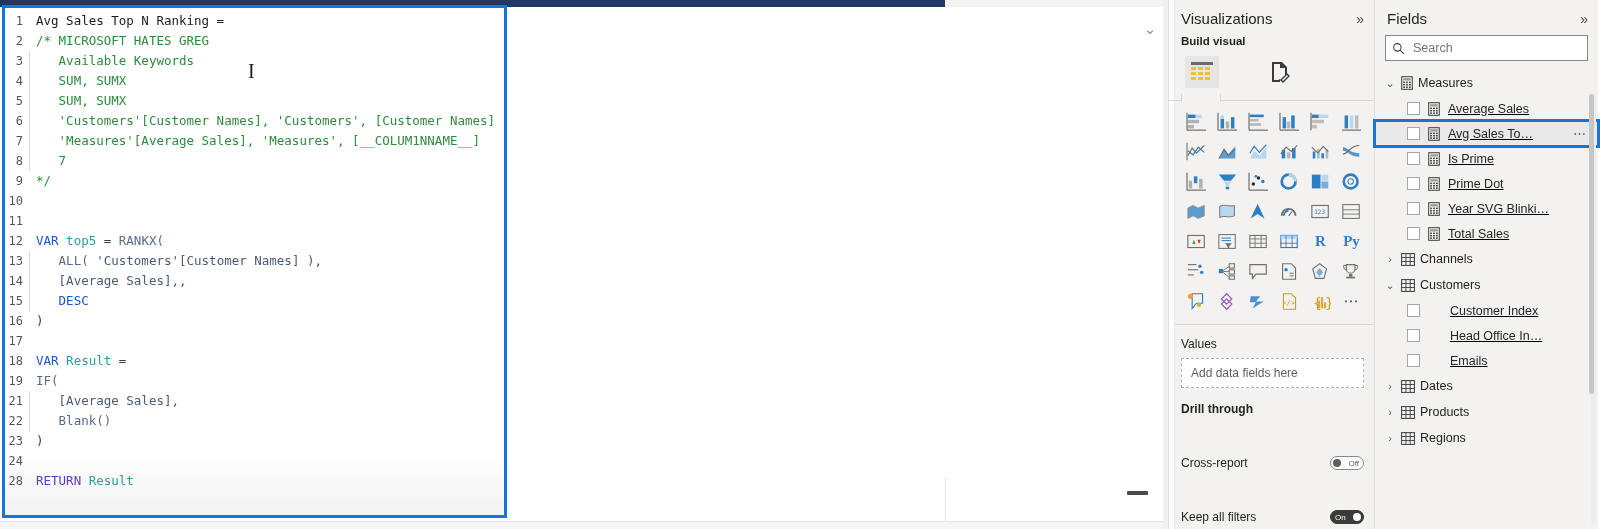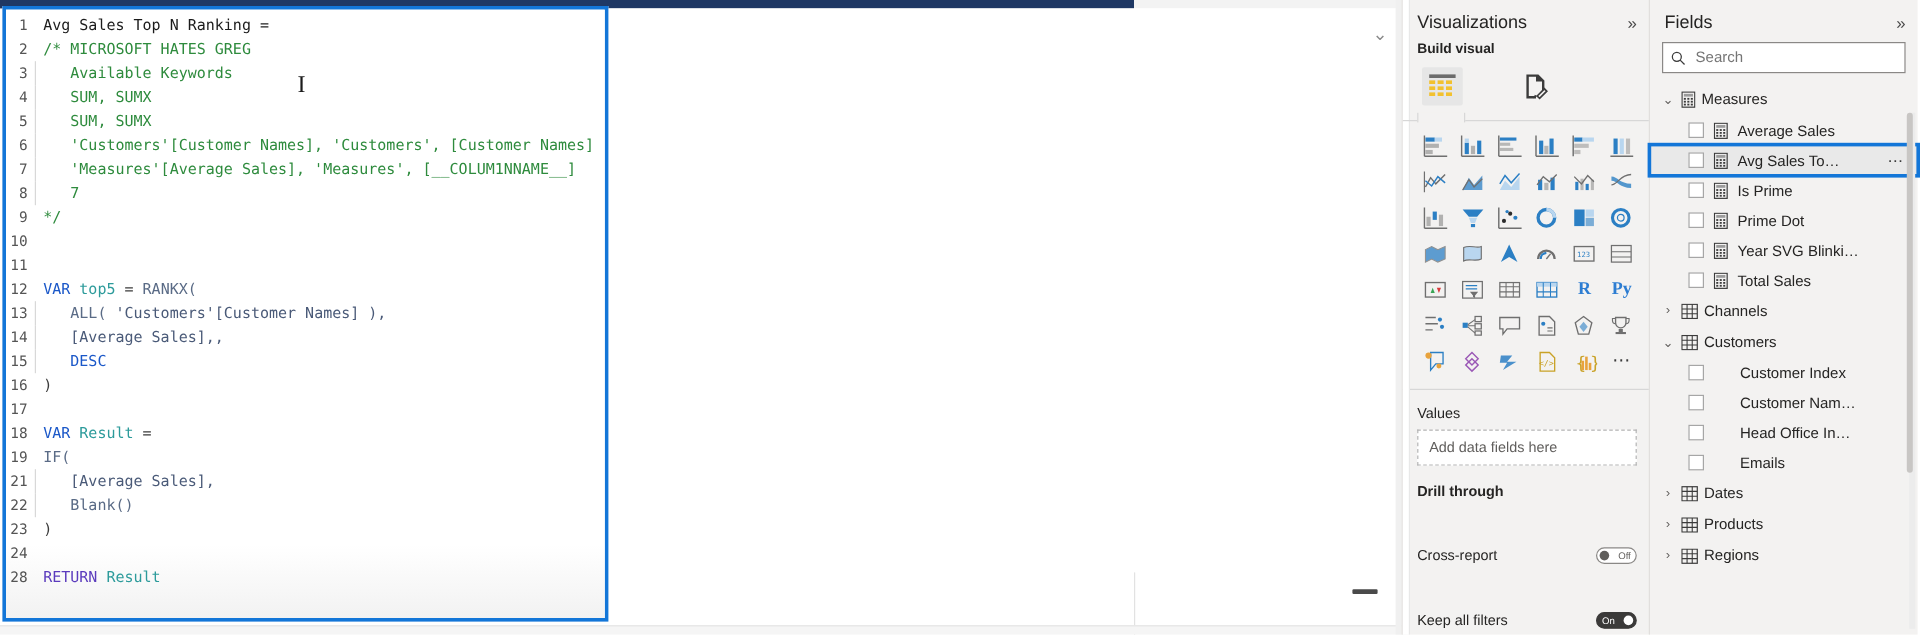--- a/index.html
+++ b/index.html
@@ -366,20 +366,21 @@
     color: #252423;
   }
   .field-row {
     display: flex;
     align-items: center;
     height: 25px;
     padding-left: 32px;
     gap: 8px;
     cursor: pointer;
     position: relative;
+    text-decoration: underline;
   }
   .field-row .cb {
     width: 13px; height: 13px;
     border: 1px solid #a6a6a6;
     background: #ffffff;
     flex: 0 0 13px;
   }
   .field-row .fname {
     font-size: 12.5px;
     color: #252423;
@@ -1009,24 +1010,20 @@
             </svg>
           </span>
           <span class="gname">Customers</span>
         </div>
         <div class="field-row plain">
           <span class="cb"></span>
           <span class="fname">Customer Index</span>
         </div>
         <div class="field-row plain">
           <span class="cb"></span>
-          <span class="fname">Customer Nam…</span>
-        </div>
-        <div class="field-row plain">
-          <span class="cb"></span>
           <span class="fname">Head Office In…</span>
         </div>
         <div class="field-row plain">
           <span class="cb"></span>
           <span class="fname">Emails</span>
         </div>
         <div class="tree-group">
           <span class="caret">›</span>
           <span style="display: flex;">
             <svg width="14" height="13" viewBox="0 0 14 13">

